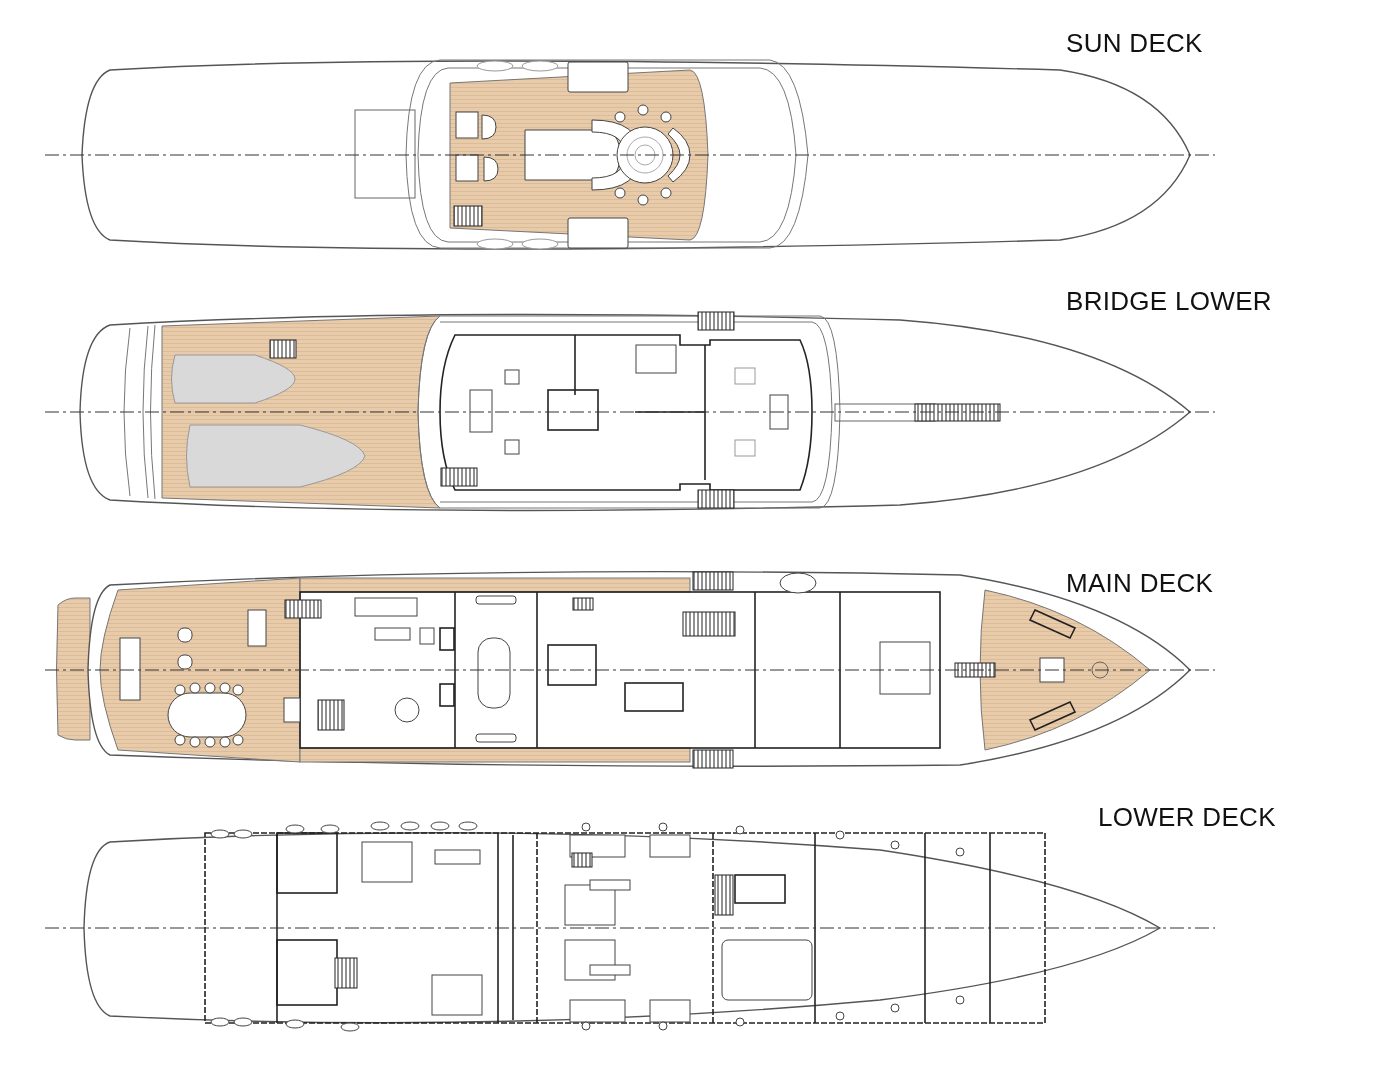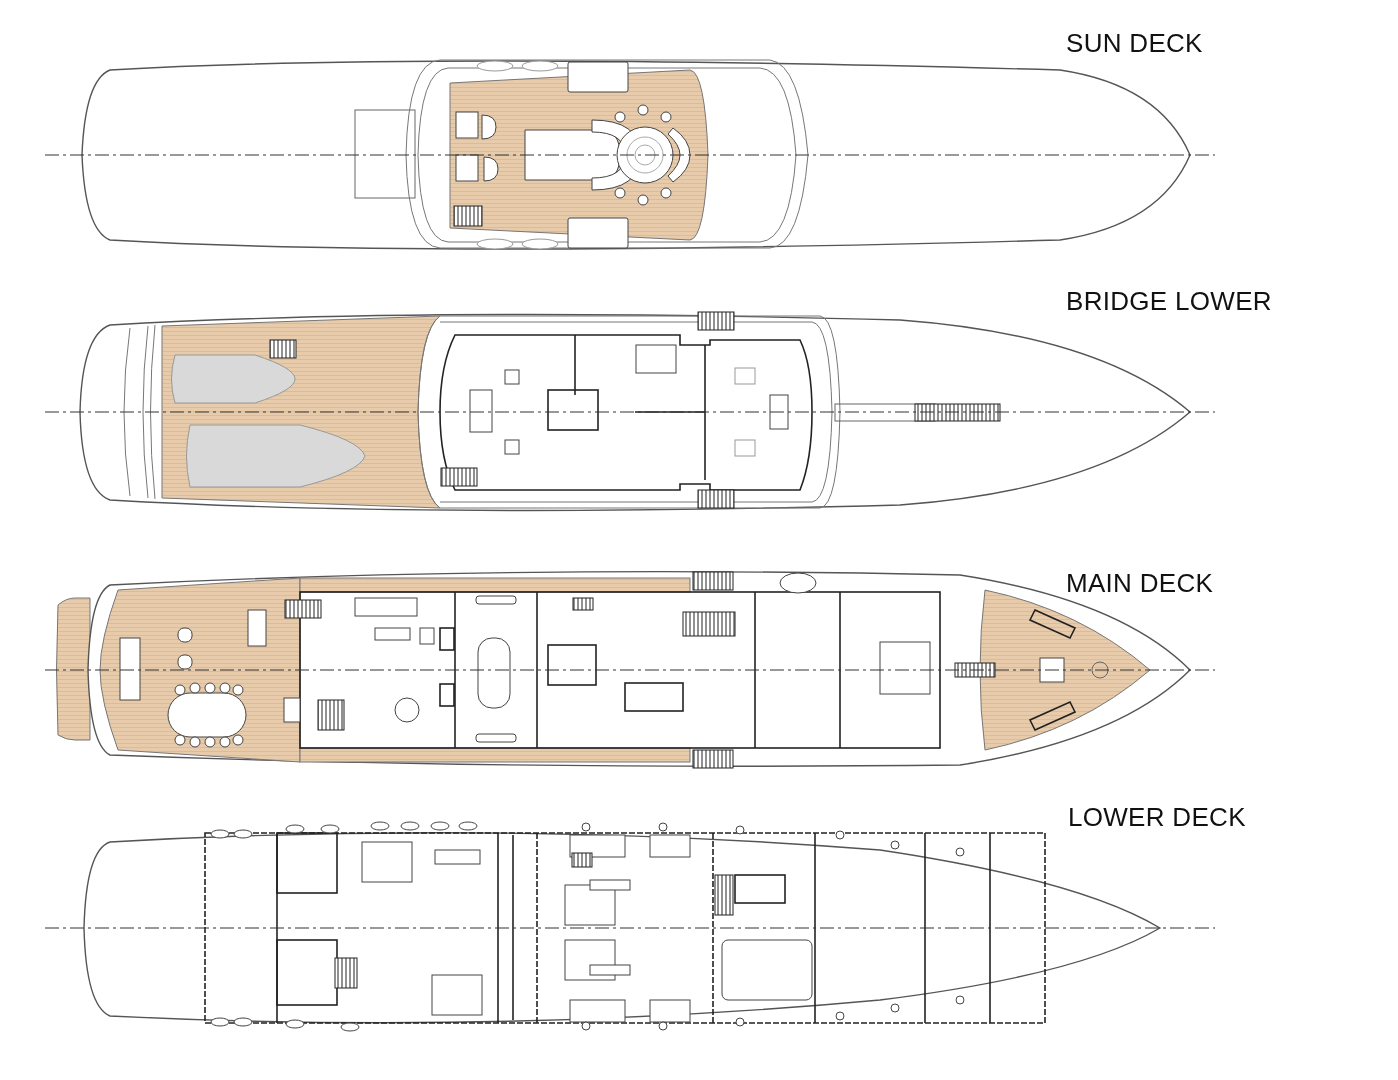--- a/index.html
+++ b/index.html
@@ -210,13 +210,13 @@
     <rect x="572" y="853" width="20" height="14" fill="url(#stair)" stroke="#222"></rect>
     <rect x="715" y="875" width="18" height="40" fill="url(#stair)" stroke="#222"></rect>
     <rect x="335" y="958" width="22" height="30" fill="url(#stair)" stroke="#222"></rect>
     <line class="axis" x1="45" y1="928" x2="1215" y2="928"></line>
   </g>
 </svg>
 
 <div class="deck-label" style="left:1066px;top:28px;">SUN DECK</div>
 <div class="deck-label" style="left:1066px;top:286px;">BRIDGE LOWER</div>
 <div class="deck-label" style="left:1066px;top:568px;">MAIN DECK</div>
-<div class="deck-label" style="left:1068px;top:802px;">LOWER DECK</div>
+<div class="deck-label" style="left:1098px;top:802px;">LOWER DECK</div>
 
 </body></html>

